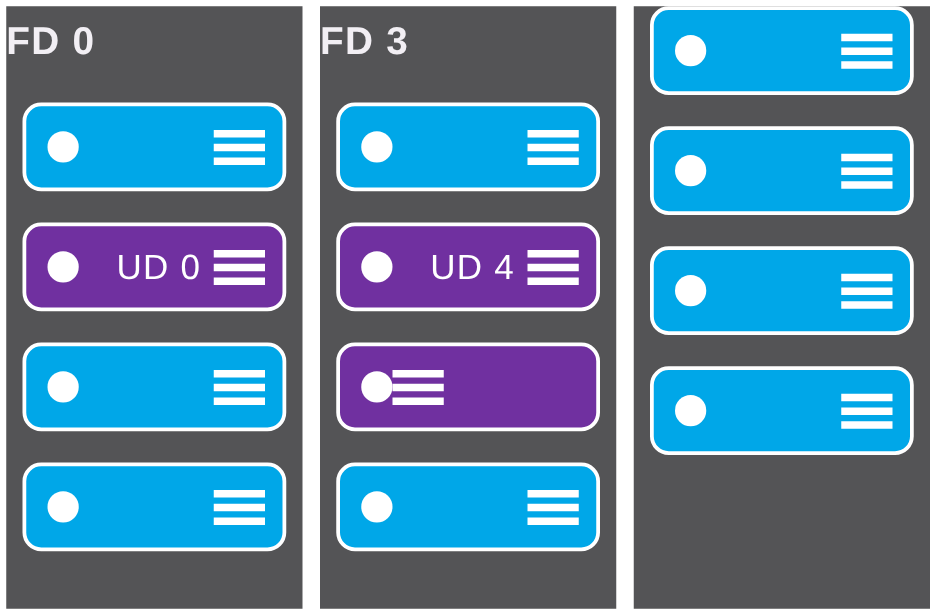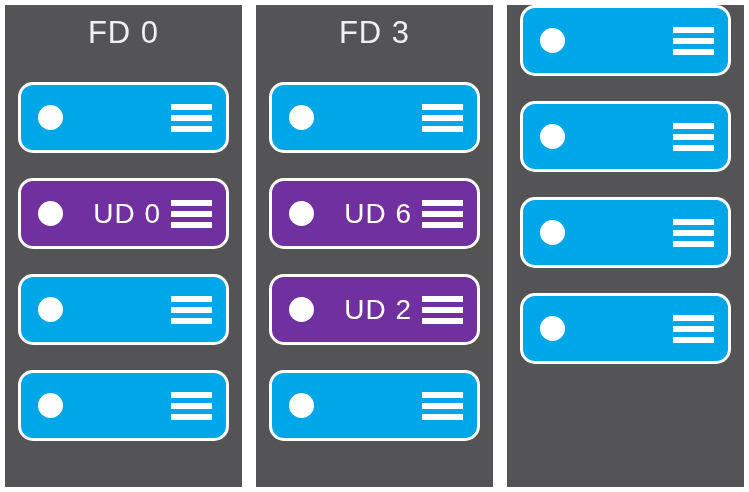--- a/index.html
+++ b/index.html
@@ -21,24 +21,24 @@
     flex: 1;
     background: var(--panel, #545456);
     display: flex;
     flex-direction: column;
     min-width: 0;
   }
   .fd-title {
     height: 77px;
     box-sizing: border-box;
     padding-top: 11px;
-    text-align: center;
+    text-align: left;
     font-size: 31px;
     line-height: 1.1;
-    font-weight: 400;
+    font-weight: 700;
     letter-spacing: 1px;
     color: var(--title-text, #f2eff4);
   }
   .server-rack {
     display: flex;
     flex-direction: column;
     gap: 25px;
     padding: 0 13px;
   }
   .server-node {
@@ -142,31 +142,30 @@
     <span class="ud-label"></span>
     <span class="vent-lines">
       <i class="bar"></i>
       <i class="bar"></i>
       <i class="bar"></i>
     </span>
   </div>
 
   <div class="server-node ud">
     <span class="status-dot"></span>
-    <span class="ud-label">UD 6</span>
+    <span class="ud-label">UD 4</span>
     <span class="vent-lines">
       <i class="bar"></i>
       <i class="bar"></i>
       <i class="bar"></i>
     </span>
   </div>
 
   <div class="server-node ud">
     <span class="status-dot"></span>
-    <span class="ud-label">UD 2</span>
     <span class="vent-lines">
       <i class="bar"></i>
       <i class="bar"></i>
       <i class="bar"></i>
     </span>
   </div>
 
   <div class="server-node">
     <span class="status-dot"></span>
     <span class="ud-label"></span>

